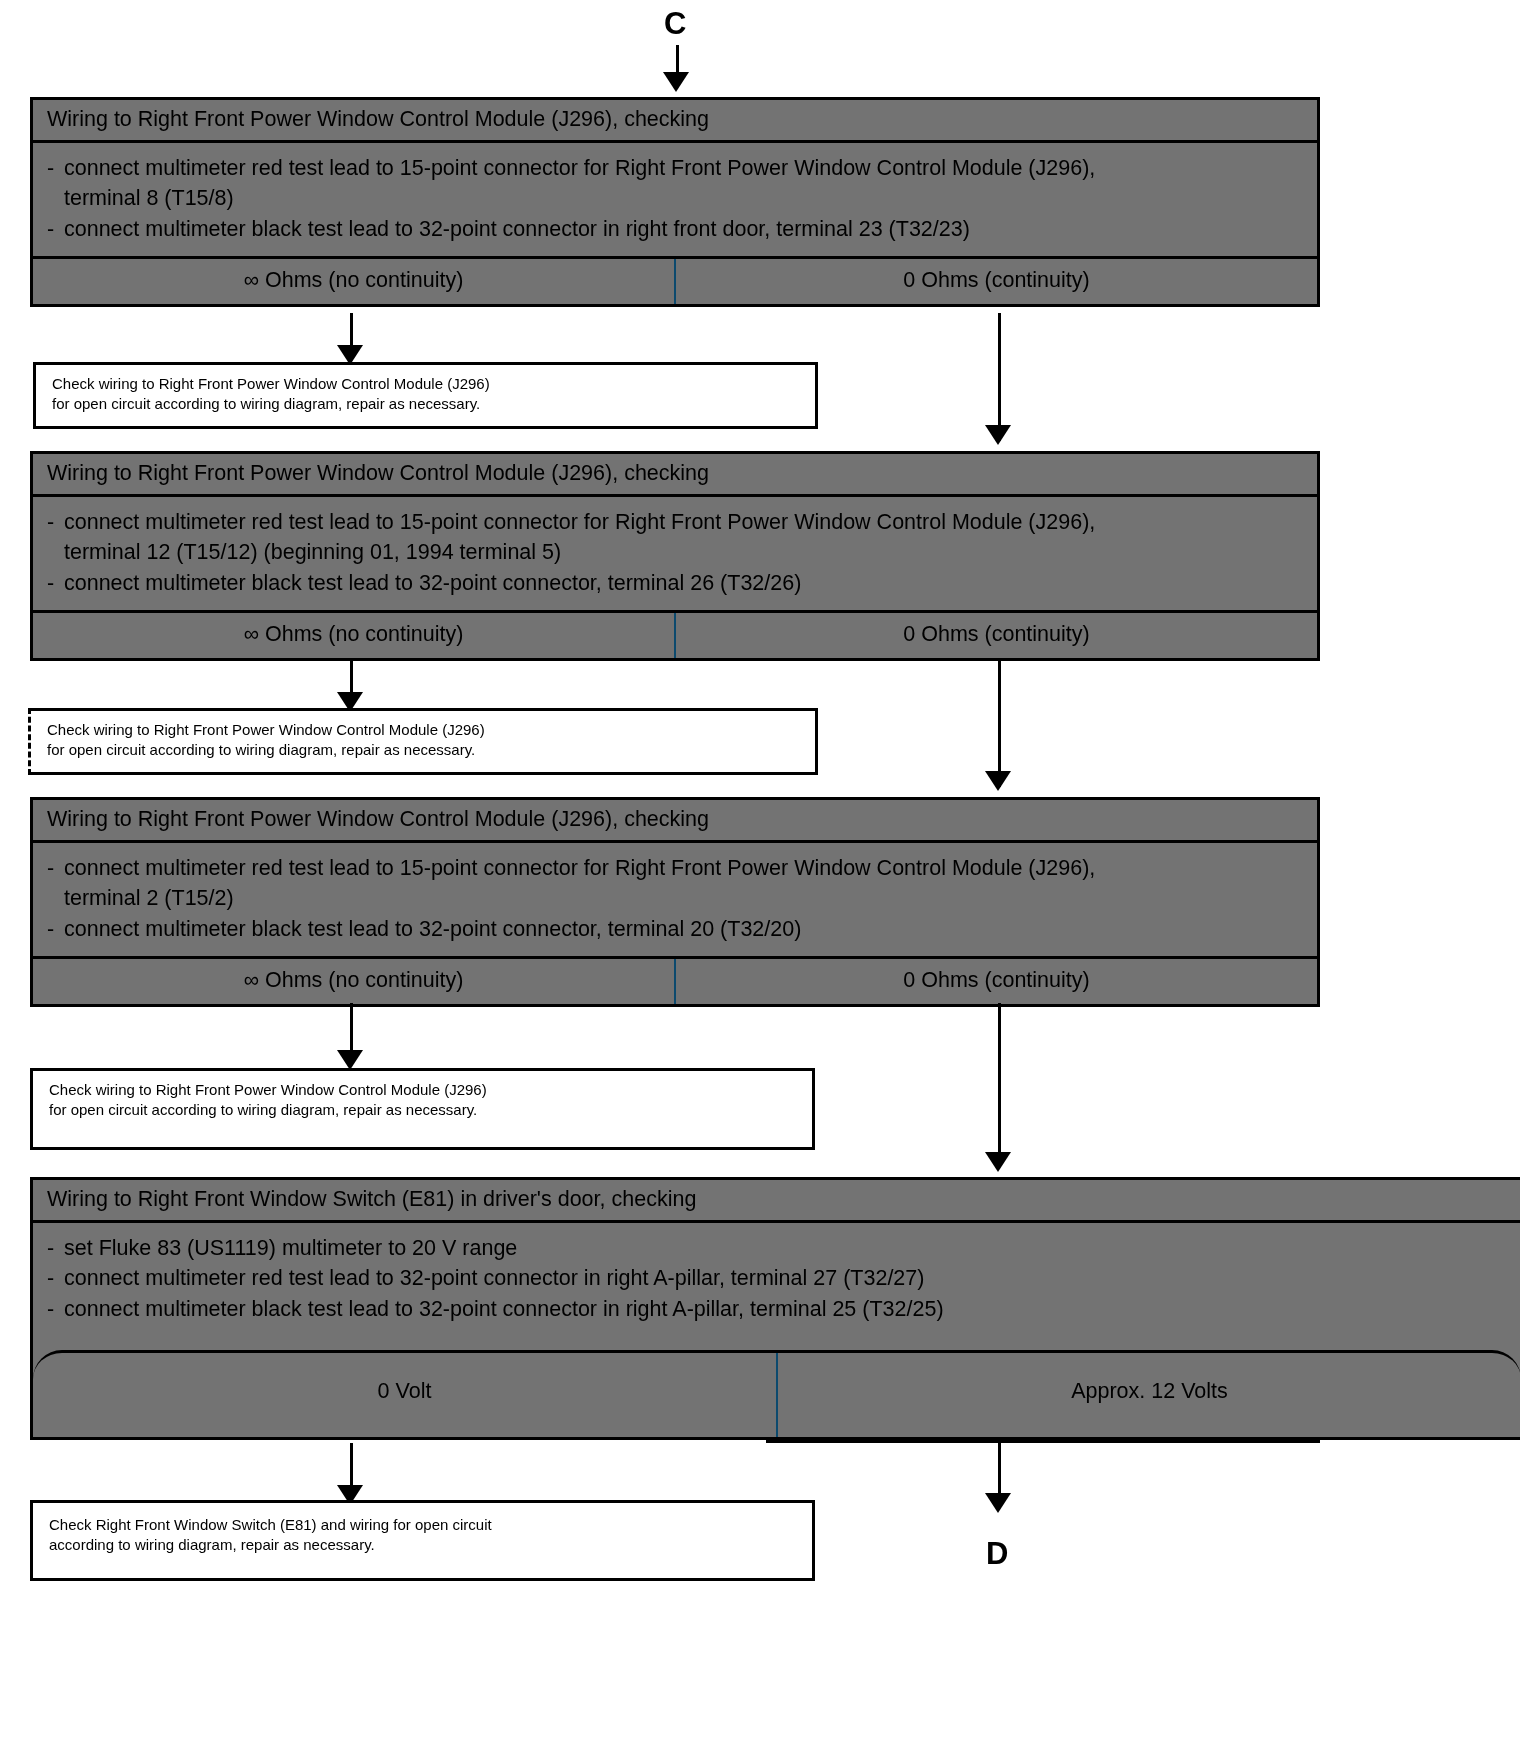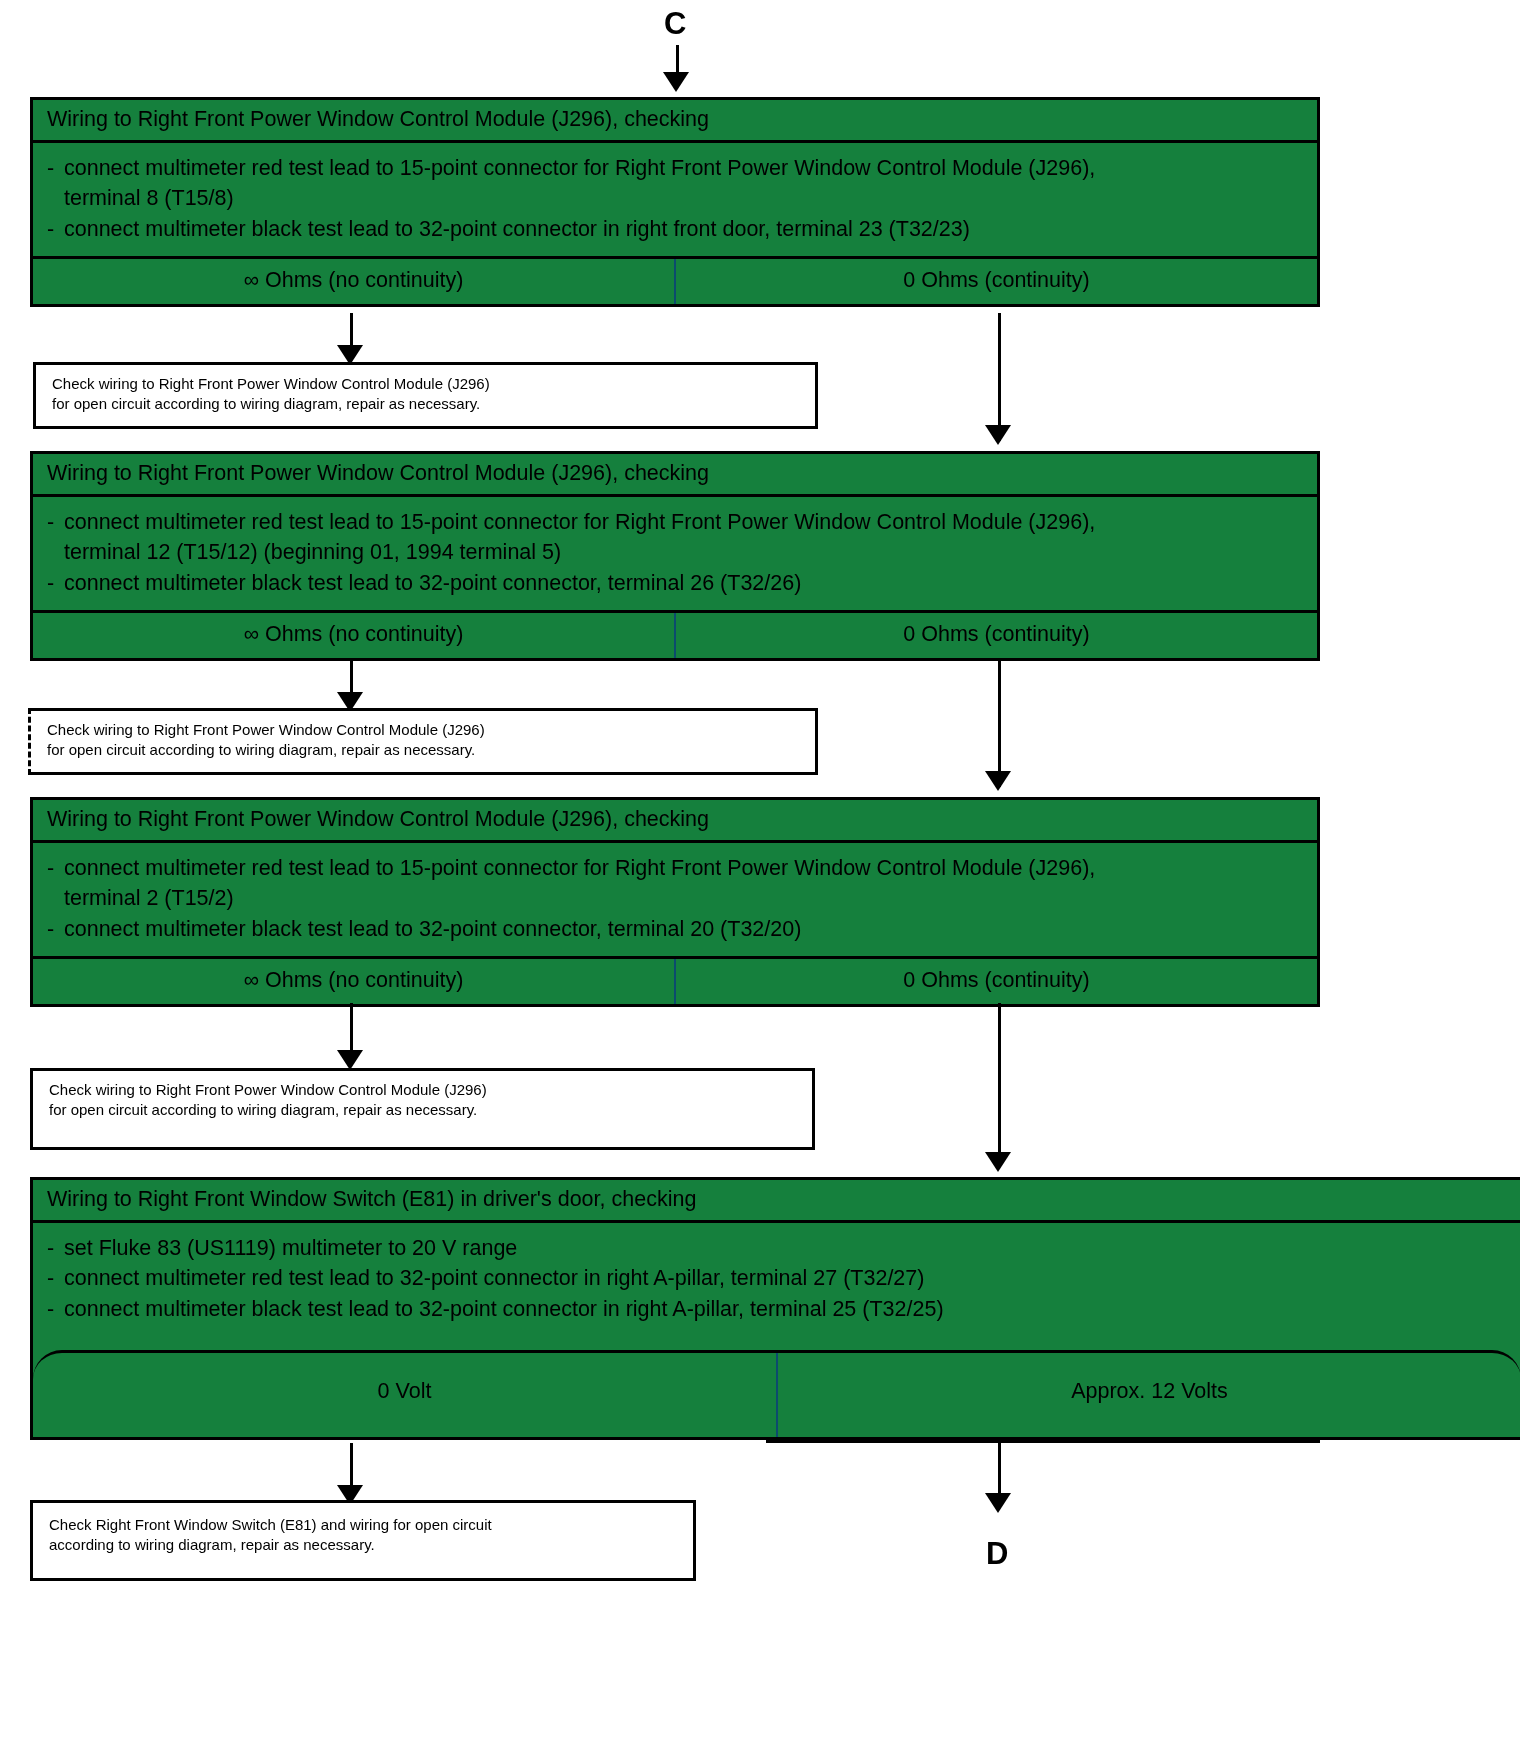--- a/index.html
+++ b/index.html
@@ -45,21 +45,21 @@
   }
   
   .hline {
     background: #000000;
     height: 3px;
   }
 
   
   .test-block {
     border: 3px solid #000000;
-    background: #15803d;
+    background: #737373;
   }
   .test-title {
     border-bottom: 3px solid #000000;
     padding: 7px 14px 8px 14px;
     font-size: 21.5px;
     line-height: 1.15;
     white-space: nowrap;
   }
   .test-body {
     padding: 10px 14px 12px 14px;
@@ -229,20 +229,20 @@
     </div>
   </div>
 
   <div class="abs vline" style="left:350px; top:1443px; height:55px;"></div>
   <div class="abs arrowhead" style="left:337px; top:1485px;"></div>
 
   <div class="abs hline" style="left:766px; top:1440px; width:554px;"></div>
   <div class="abs vline" style="left:998px; top:1443px; height:63px;"></div>
   <div class="abs arrowhead" style="left:985px; top:1493px;"></div>
 
-  <div class="abs action-box" style="left:30px; top:1500px; width:666px; padding:12px 14px 22px 16px;">
+  <div class="abs action-box" style="left:30px; top:1500px; width:785px; padding:12px 14px 22px 16px;">
     <div>Check  Right Front Window Switch (E81) and wiring for open circuit</div>
     <div>according to wiring diagram, repair as  necessary.</div>
   </div>
 
   <div class="abs conn-label" style="left:986px; top:1538px;">D</div>
 
 </div>
 
 </body></html>

